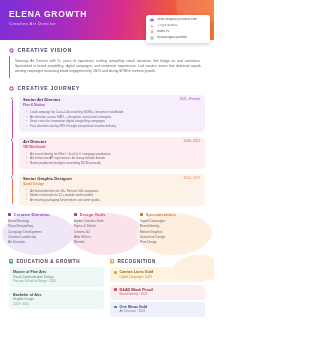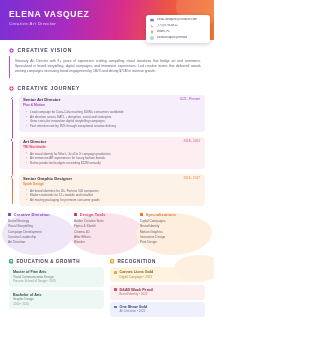--- a/index.html
+++ b/index.html
@@ -150,21 +150,21 @@
 </style>
 </head>
 <body>
 
 <div class="page">
 
   <div class="header">
     <div class="hdr-blob1"></div>
     <div class="hdr-blob2"></div>
     <div class="hdr-text">
-      <div class="hdr-name">ELENA VASQUEZ</div>
+      <div class="hdr-name">ELENA GROWTH</div>
       <div class="hdr-role">Creative Art Director</div>
     </div>
   </div>
 
   <div class="contact-card">
     <div class="contact-row">
       <svg class="c-ico" viewBox="0 0 16 16">
         <rect x="1" y="3" width="14" height="10" rx="1.6" fill="#5a6fd0"></rect>
         <path d="M1.8 4.2 L8 8.6 L14.2 4.2" stroke="#fff" stroke-width="1.3" fill="none"></path>
       </svg>

